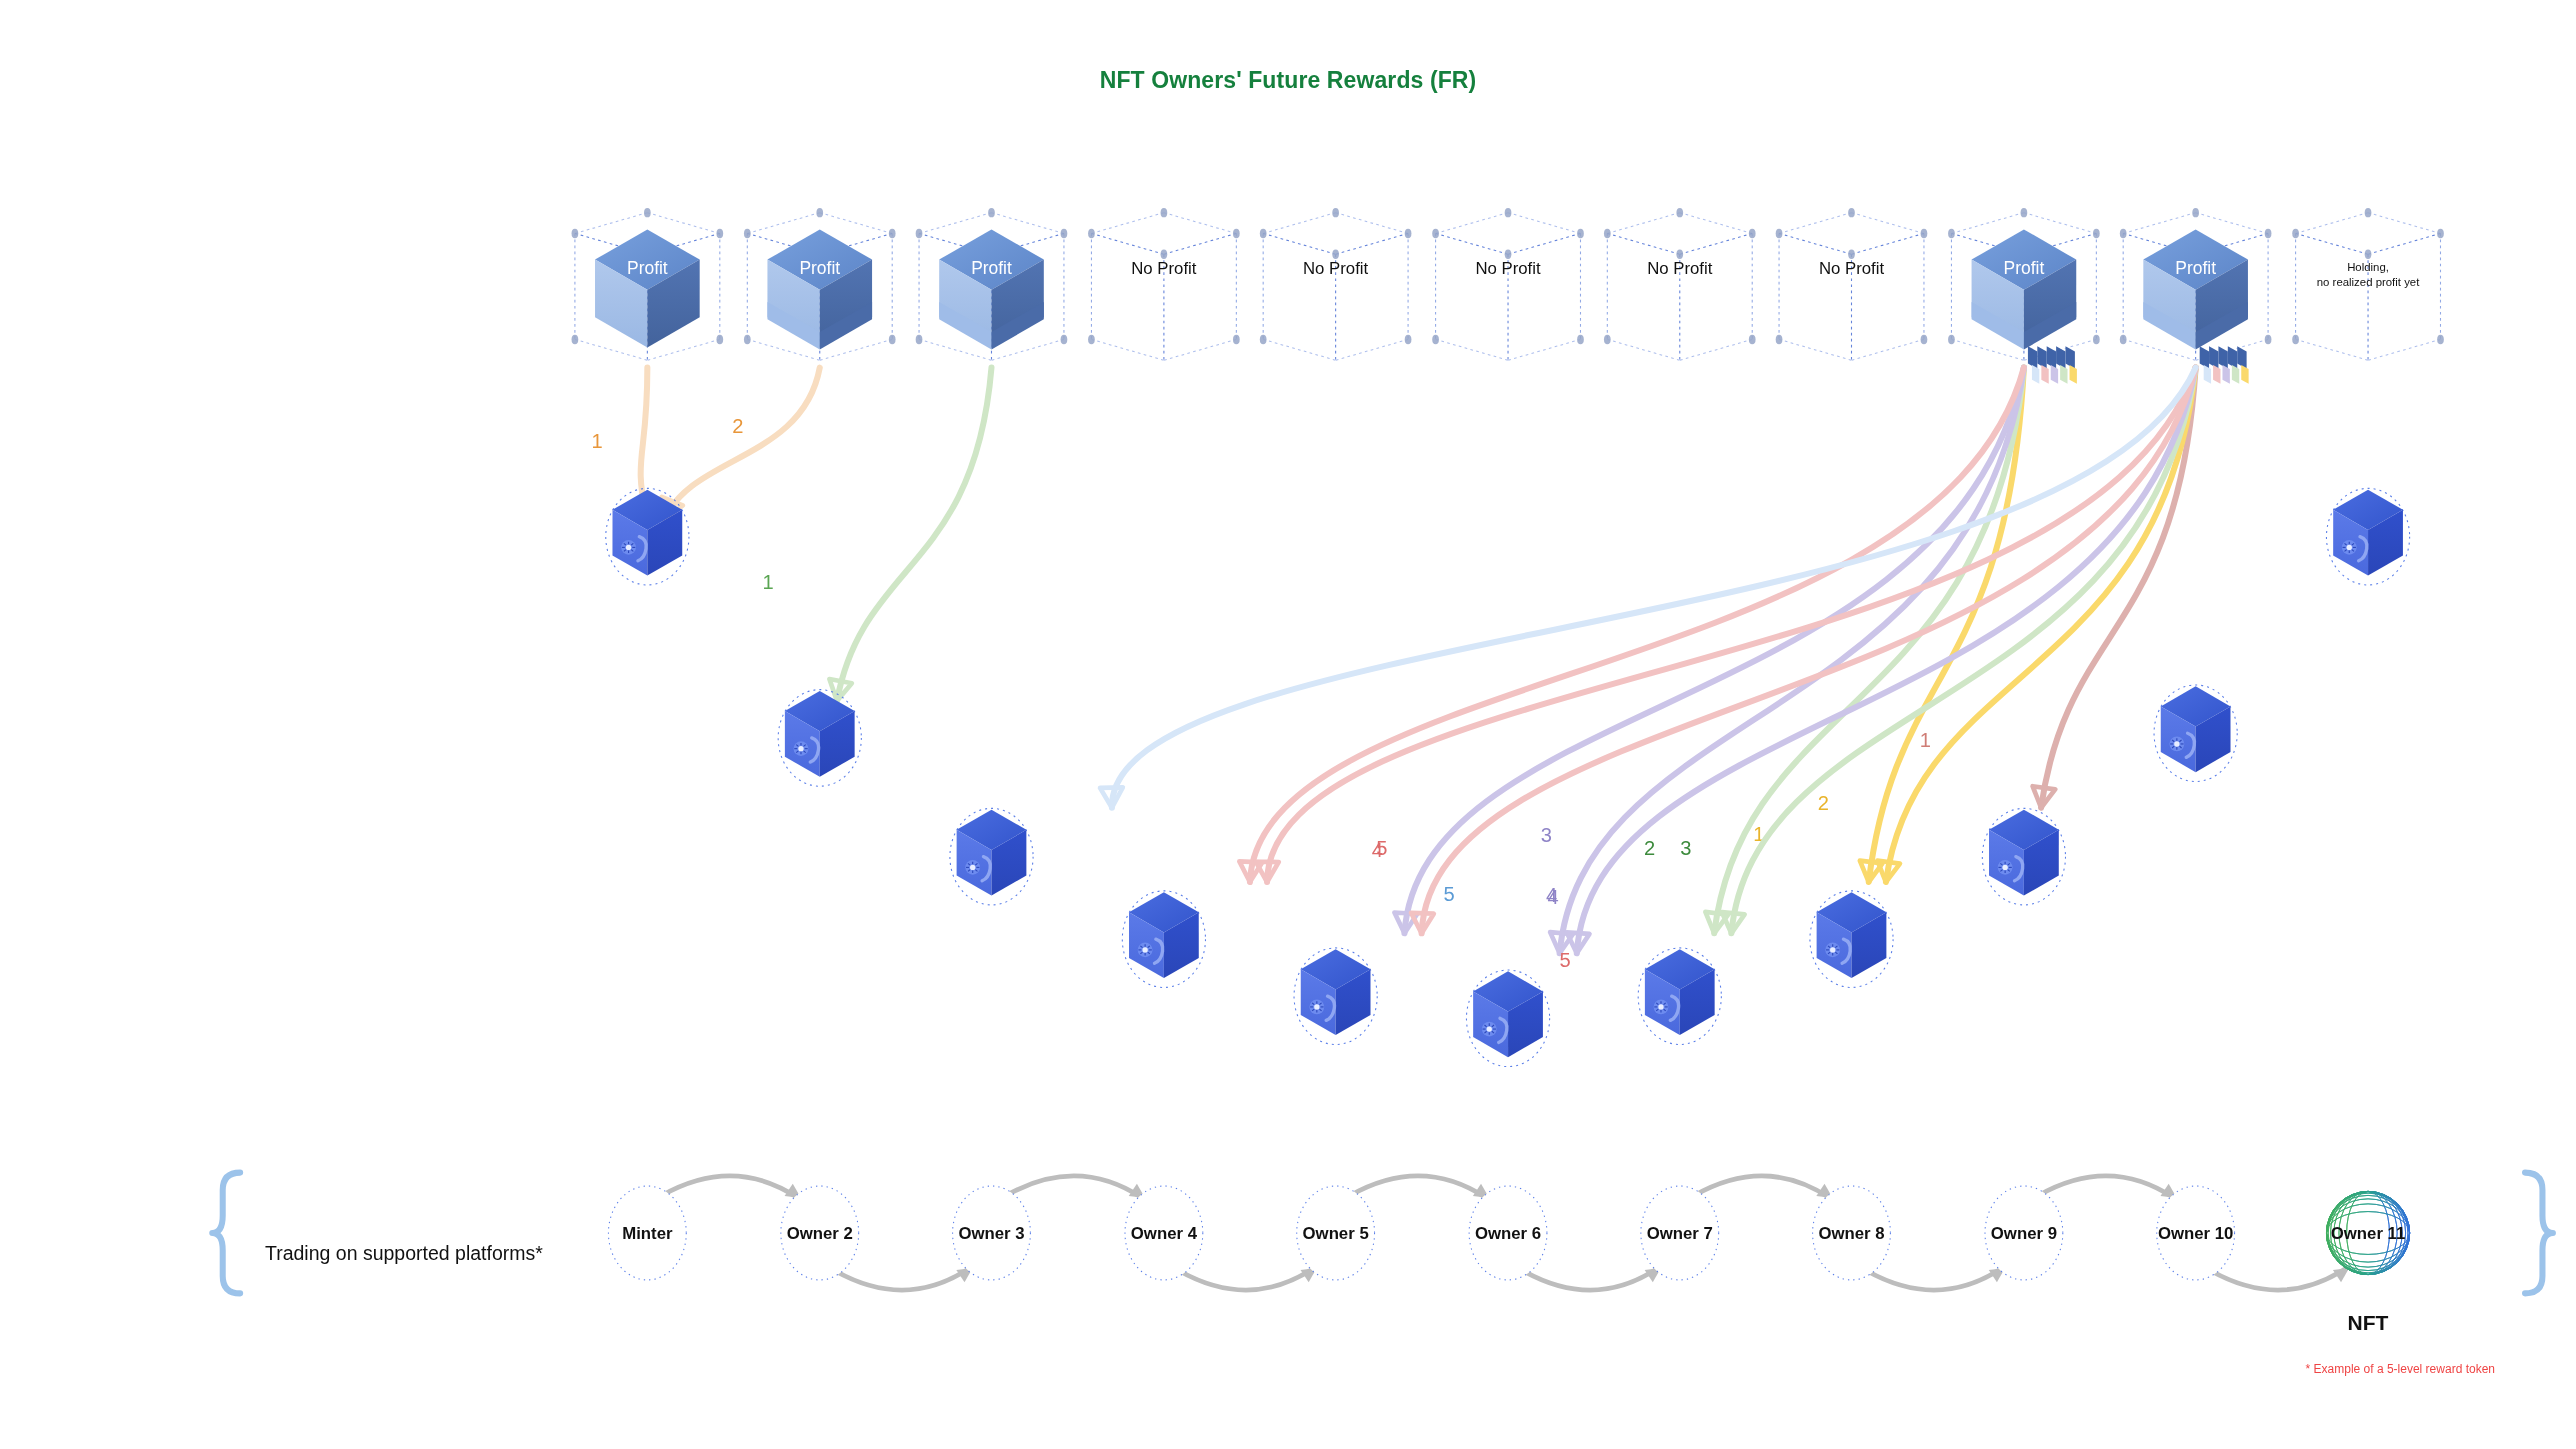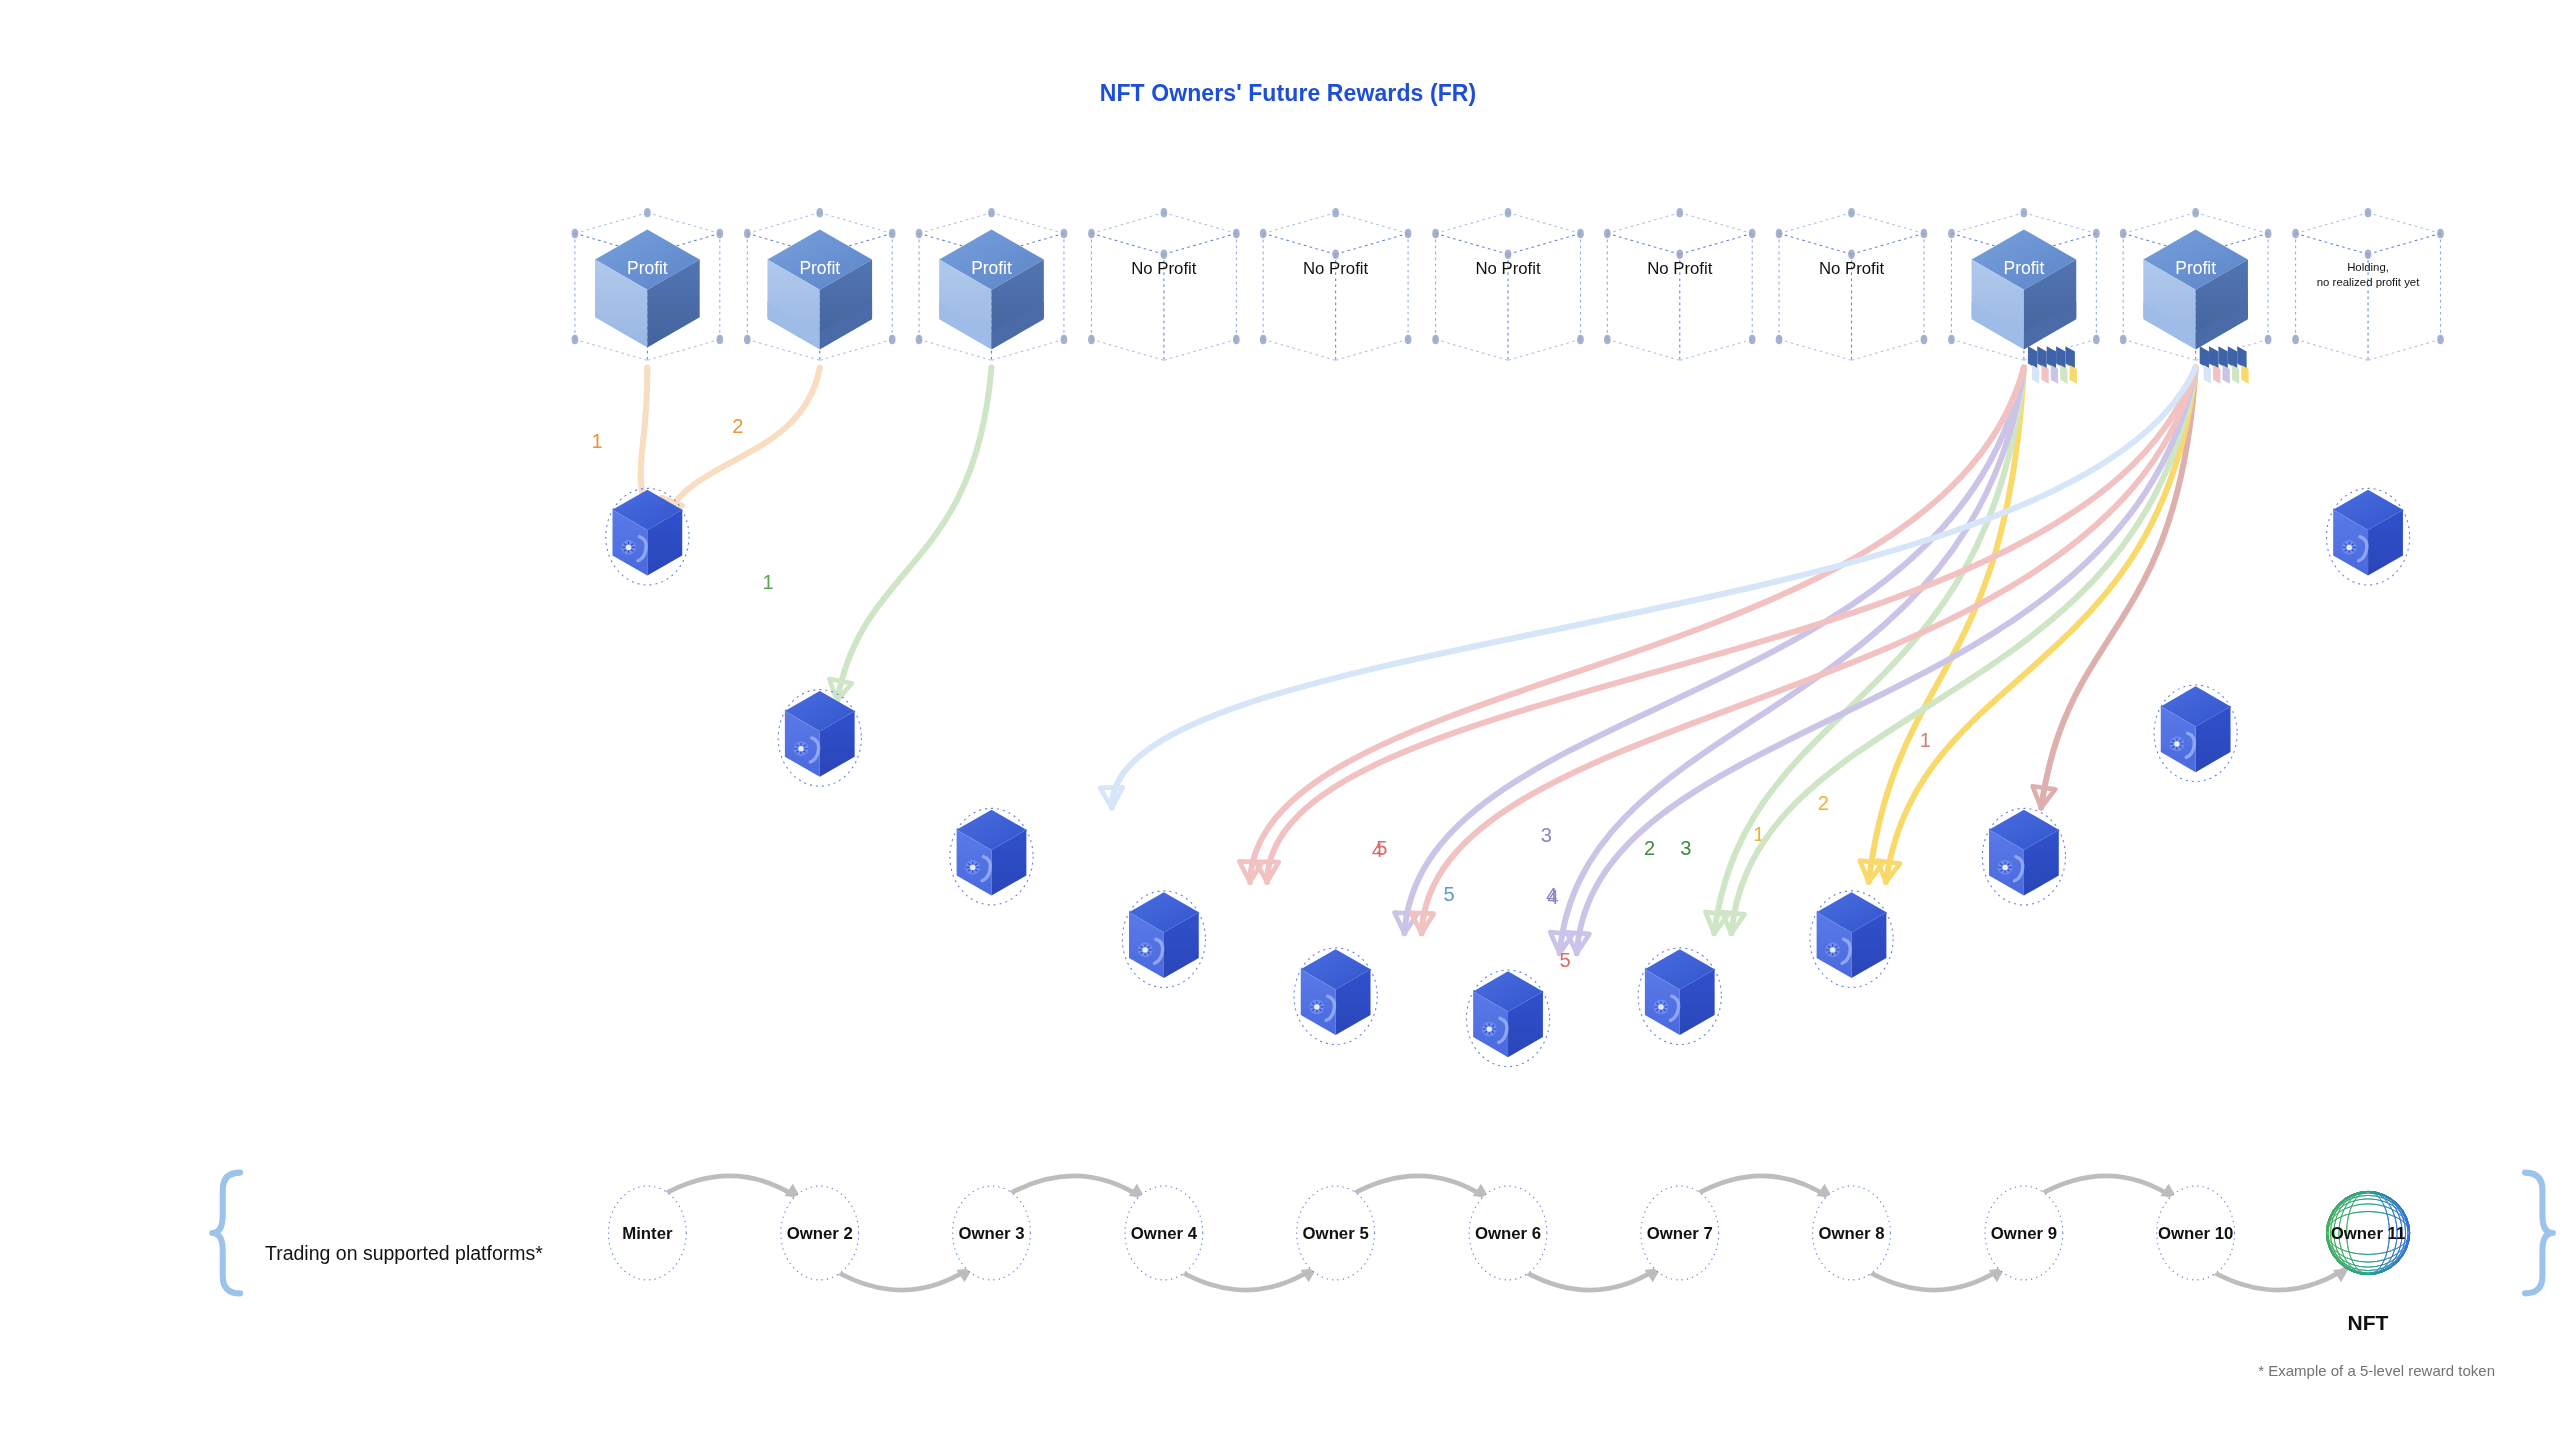--- a/index.html
+++ b/index.html
@@ -1,21 +1,21 @@
 <!DOCTYPE html>
 <html style="font-size:10.7px"><head>
 <meta charset="utf-8">
 <title>NFT Owners' Future Rewards (FR)</title>
 <style>
   html,body{margin:0;padding:0;background:#ffffff;}
   body{width:2576px;height:1449px;overflow:hidden;font-family:"Liberation Sans",sans-serif;}
   #stage{position:relative;width:2576px;height:1449px;background:#fff;}
   #diagram{position:absolute;left:0;top:0;width:2576px;height:1449px;}
-  .ttl{position:absolute;width:100%;text-align:center;top:80px;font-size:23px;font-weight:700;color:#1d4ed8;letter-spacing:0.1px;}
-  .foot{position:absolute;right:81px;top:1362px;font-size:15px;color:#737373;font-family:"Liberation Sans",sans-serif;}
+  .ttl{position:absolute;width:100%;text-align:center;top:67px;font-size:23px;font-weight:700;color:#15803d;letter-spacing:0.1px;}
+  .foot{position:absolute;right:81px;top:1362px;font-size:12px;color:#ef4444;font-family:"Liberation Sans",sans-serif;}
   .nftlbl{position:absolute;font-size:21px;font-weight:700;color:#111;text-align:center;}
   .trad{position:absolute;font-size:19.5px;color:#111;margin-top:16px;}
   svg text{font-family:"Liberation Sans",sans-serif;}
 </style>
 </head>
 <body>
 
 <div id="stage">
 
   <div class="ttl">NFT Owners' Future Rewards (FR)</div>

